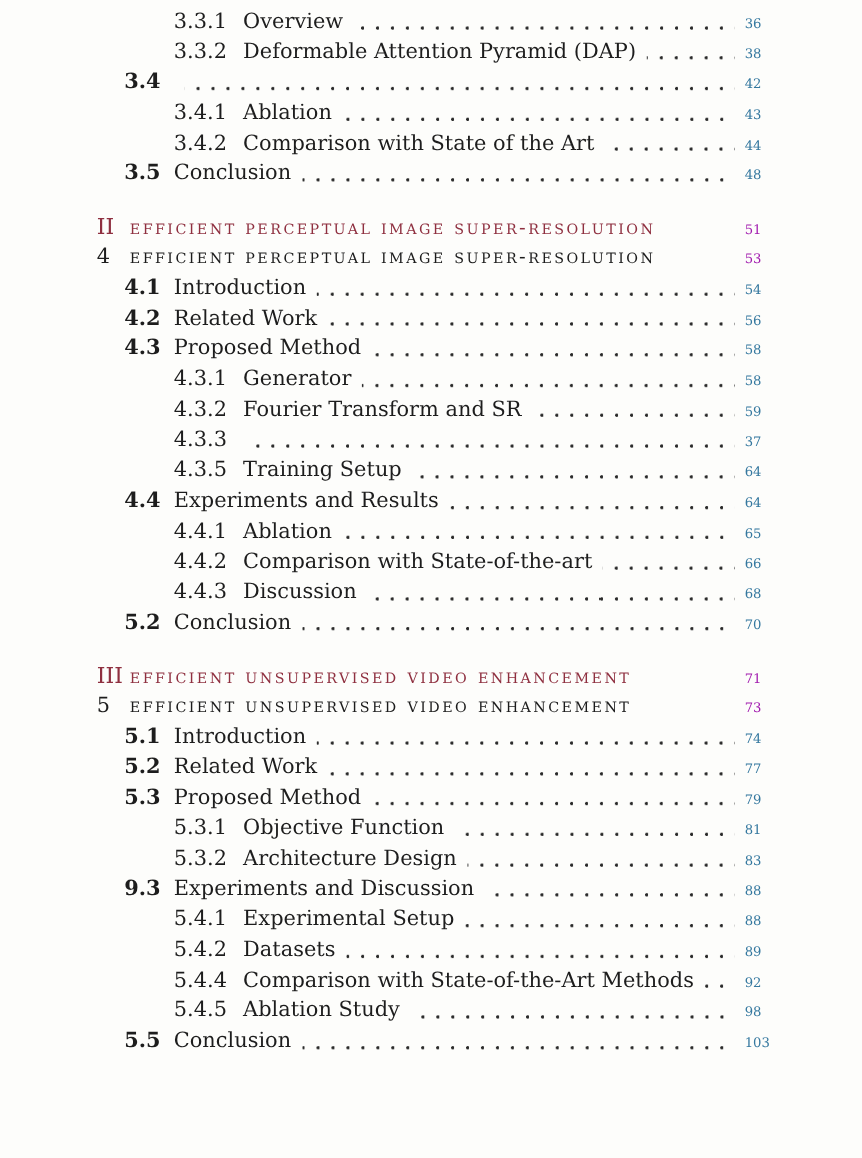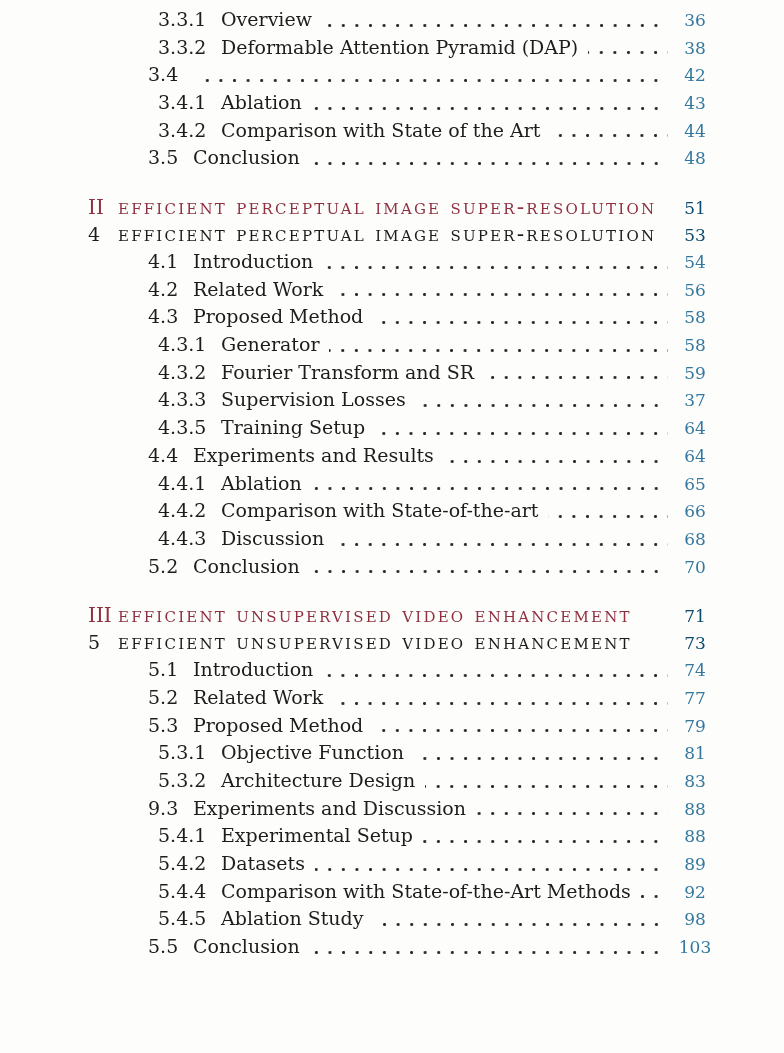--- a/index.html
+++ b/index.html
@@ -24,51 +24,51 @@
     line-height: 27.7px;
     white-space: nowrap;
     color: #1d1d1d;
     font-size: 19px;
   }
   .num { flex: 0 0 auto; font-feature-settings: "onum" 1; }
   .title { flex: 0 0 auto; }
   .pg {
     flex: 0 0 auto;
     min-width: 36px;
-    text-align: center;
-    font-size: 17px;
+    text-align: left;
+    font-size: 12px;
     color: #35789f;
     font-feature-settings: "onum" 1;
   }
   .leader {
     flex: 1 1 auto;
     align-self: flex-end;
     height: 3px;
     margin: 0 9px 7px 10px;
     background-image: radial-gradient(circle at 1.5px 1.5px, #2a2a2a 1.25px, rgba(0,0,0,0) 1.7px);
     background-size: 13.6px 3px;
     background-repeat: repeat-x;
     background-position: right 0 bottom 0;
   }
   
-  .lvl-section  .num { margin-left: 62px; width: 45px; }
+  .lvl-section  .num { margin-left: 27px; width: 45px; font-weight: bold; }
   .lvl-subsection .num { margin-left: 72px; width: 63px; }
   .lvl-part .num, .lvl-chapter .num { margin-left: 2px; width: 30px; }
   
   .lvl-part { margin-top: 20.5px; color: #8f3040; }
   .lvl-part .num { font-size: 20px; width: 30px; }
   .lvl-part .title, .lvl-chapter .title {
     text-transform: lowercase;
     font-variant: small-caps;
     letter-spacing: 2.2px;
-    font-size: 22px;
+    font-size: 18px;
   }
   .lvl-chapter .title { color: #1c1c1c; font-weight: 500; }
   .lvl-part .leader, .lvl-chapter .leader { background: none; }
-  .lvl-part .pg, .lvl-chapter .pg { color: #0c4a6e; }
+  .lvl-part .pg, .lvl-chapter .pg { color: #a21caf; }
 </style>
 </head>
 <body>
 
 <div id="page">
   <div id="toc-rows">
       <div class="row lvl-subsection">
         <span class="num">3.3.1</span>
         <span class="title">Overview</span>
         <span class="leader"></span>
@@ -140,21 +140,20 @@
         <span class="pg">58</span>
       </div>
       <div class="row lvl-subsection">
         <span class="num">4.3.2</span>
         <span class="title">Fourier Transform and SR</span>
         <span class="leader"></span>
         <span class="pg">59</span>
       </div>
       <div class="row lvl-subsection">
         <span class="num">4.3.3</span>
-        <span class="title">Supervision Losses</span>
         <span class="leader"></span>
         <span class="pg">37</span>
       </div>
       <div class="row lvl-subsection">
         <span class="num">4.3.5</span>
         <span class="title">Training Setup</span>
         <span class="leader"></span>
         <span class="pg">64</span>
       </div>
       <div class="row lvl-section">

